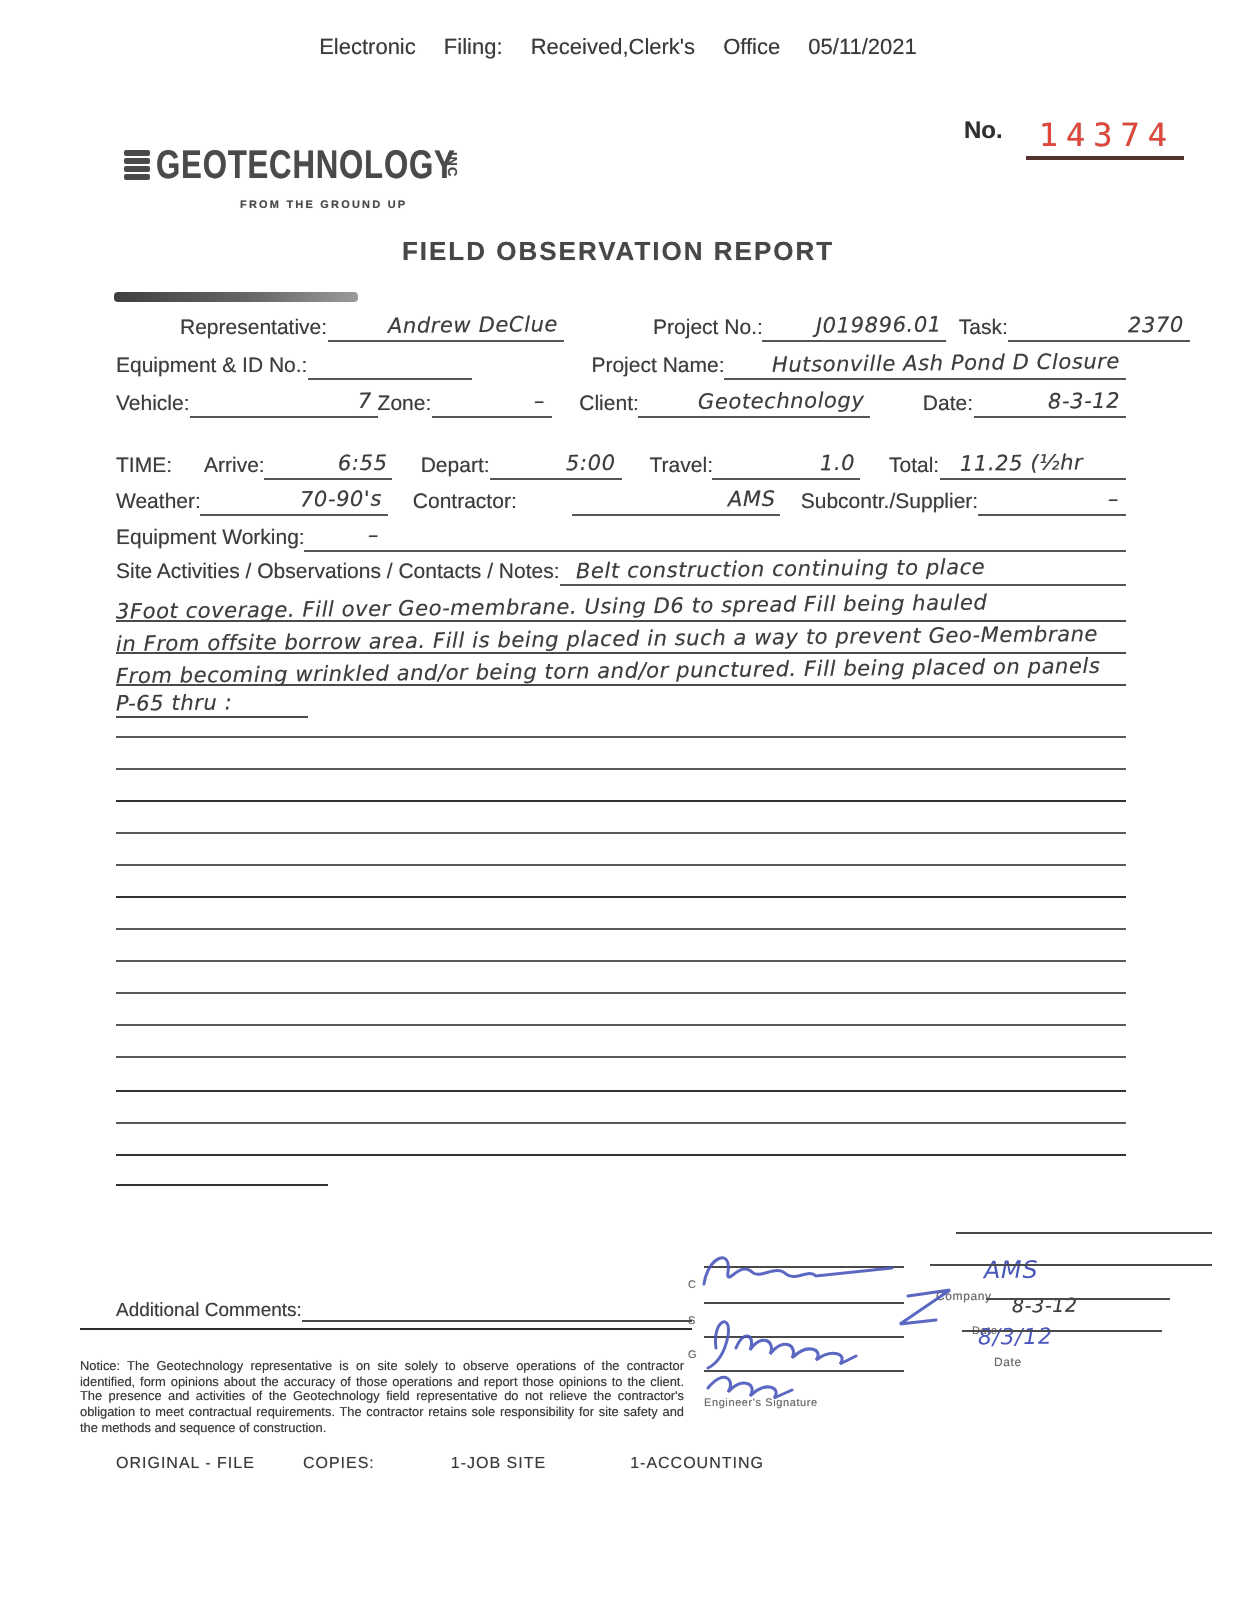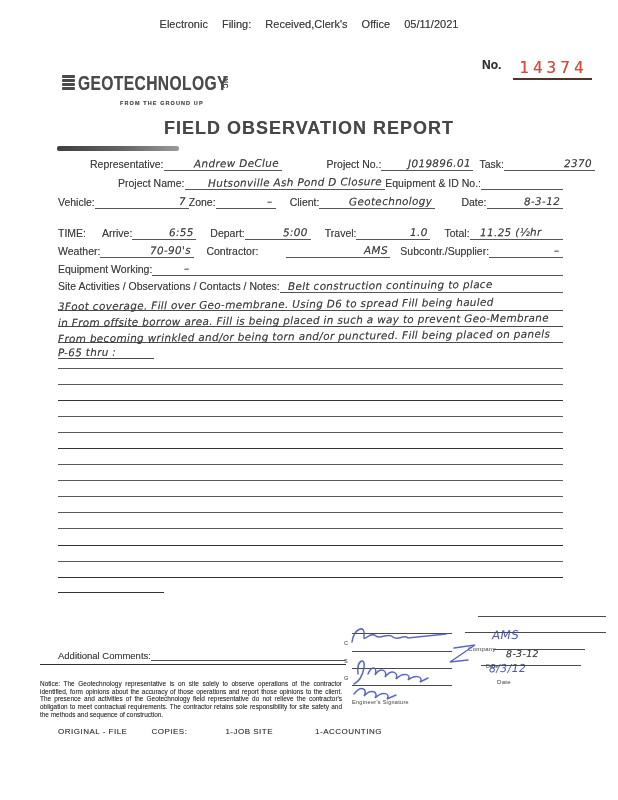--- a/index.html
+++ b/index.html
@@ -15,21 +15,21 @@
   .logoname{position:absolute;left:16px;top:0;font-size:20px;font-weight:bold;color:#4a4a4a;
             letter-spacing:.5px;transform:scaleX(.78);transform-origin:left top;white-space:nowrap;}
   .logoinc{position:absolute;left:160px;top:4px;font-size:6.5px;font-weight:bold;color:#4a4a4a;
            writing-mode:vertical-rl;letter-spacing:.5px;}
   .tagline{position:absolute;left:58px;top:28px;font-size:5.5px;font-weight:bold;
            letter-spacing:1.1px;color:#4a4a4a;}
   .nobox{position:absolute;left:482px;top:58px;display:flex;align-items:flex-start;gap:12px;}
   .nolbl{font-size:12px;font-weight:bold;color:#2f2f2f;}
   .noval{font-family:"DejaVu Sans Mono",monospace;font-size:16px;color:#e0473a;
          letter-spacing:4px;border-bottom:2px solid #53322e;padding:0 4px 1px 6px;}
-  .title{position:absolute;top:118px;left:0;right:0;text-align:center;font-size:18px;
+  .title{position:absolute;top:118px;left:0;right:0;text-align:center;font-size:13px;
          font-weight:bold;letter-spacing:1px;color:#474747;}
   .smudge{position:absolute;left:57px;top:146px;width:122px;height:5px;border-radius:2px;
           background:linear-gradient(90deg,#1d1d1d,#4a4a4a 55%,#8a8a8a);opacity:.85;}
   
   .frow{position:absolute;left:58px;width:505px;display:flex;align-items:flex-end;
         font-size:10.5px;line-height:13px;color:#3c3c3c;}
   .f{display:flex;align-items:flex-end;}
   .lbl{white-space:nowrap;}
   .v{border-bottom:1.2px solid #565656;text-align:right;padding:0 3px 0 3px;
      min-height:13px;white-space:nowrap;box-sizing:border-box;}
@@ -93,27 +93,27 @@
       <span class="lbl">Project No.:</span>
       <span class="v" style="width:92px;"><span class="hw">J019896.01</span></span>
     </span>
     <span class="f grow" style="margin-left:6px;">
       <span class="lbl">Task:</span>
       <span class="v grow"><span class="hw">2370</span></span>
     </span>
   </div>
 
   <div class="frow" style="top:176px;">
+    <span class="f">
+      <span class="lbl">Equipment &amp; ID No.:</span>
+      <span class="v" style="width:82px;"><span class="hw"></span></span>
+    </span>
     <span class="f grow" style="margin-left:60px;">
       <span class="lbl">Project Name:</span>
       <span class="v grow"><span class="hw">Hutsonville Ash Pond D Closure</span></span>
-    </span>
-    <span class="f">
-      <span class="lbl">Equipment &amp; ID No.:</span>
-      <span class="v" style="width:82px;"><span class="hw"></span></span>
     </span>
   </div>
 
   <div class="frow" style="top:195px;">
     <span class="f">
       <span class="lbl">Vehicle:</span>
       <span class="v" style="width:94px;"><span class="hw">7</span></span>
     </span>
     <span class="f">
       <span class="lbl">Zone:</span>

